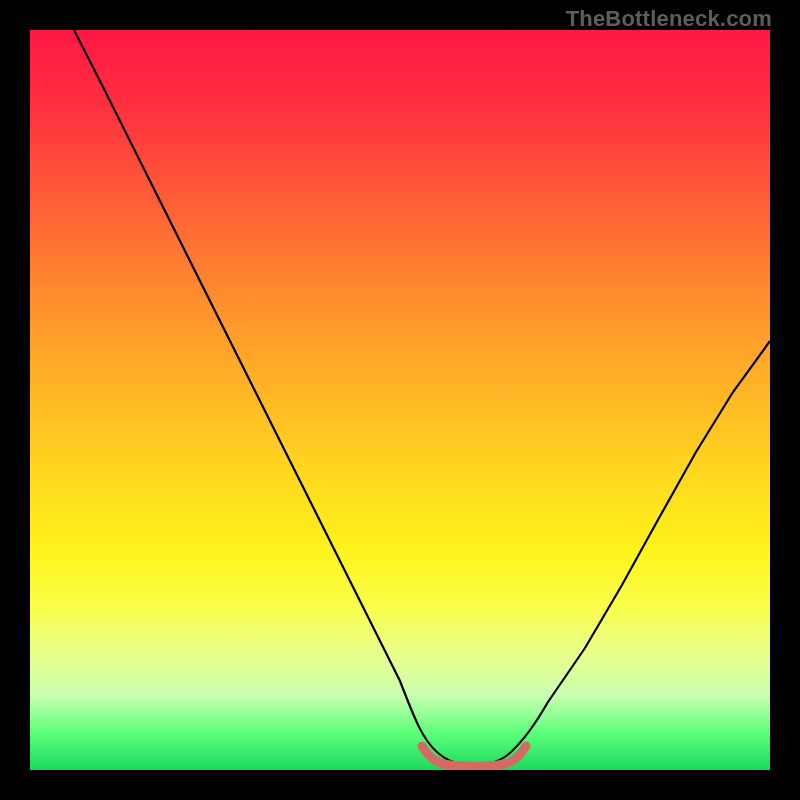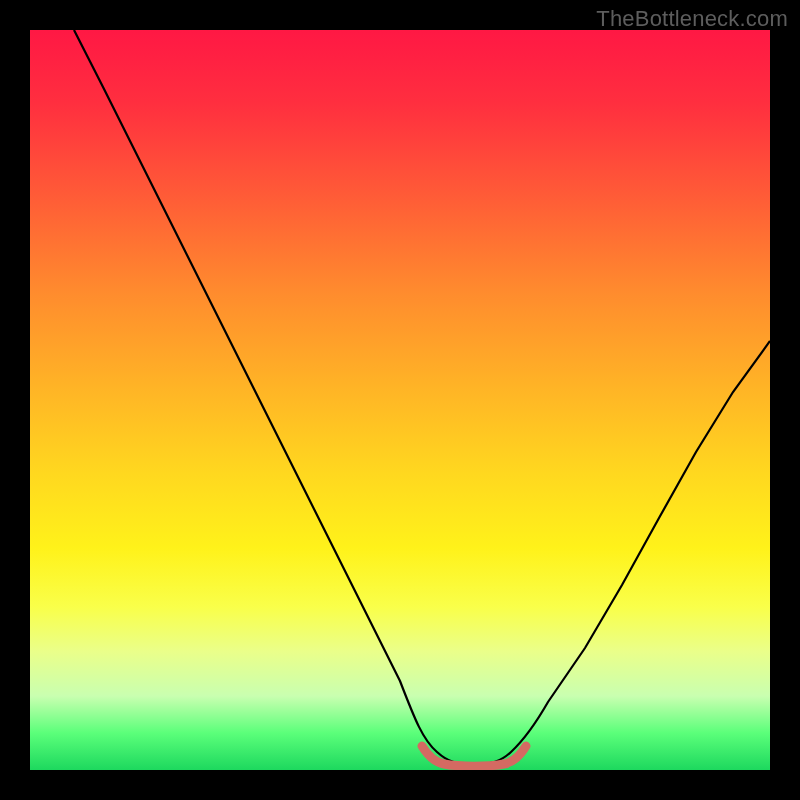--- a/index.html
+++ b/index.html
@@ -13,24 +13,24 @@
   }
   .frame {
     position: relative;
     width: 800px;
     height: 800px;
     background: #000;
   }
   .watermark {
     position: absolute;
     top: 6px;
-    right: 12px;
+    right: 28px;
     color: #5d5d5d;
     font-size: 22px;
-    font-weight: 400;
+    font-weight: 700;
     letter-spacing: 0.2px;
     z-index: 5;
   }
   .plot-area {
     position: absolute;
     left: 30px;
     top: 30px;
     width: 740px;
     height: 740px;
     

